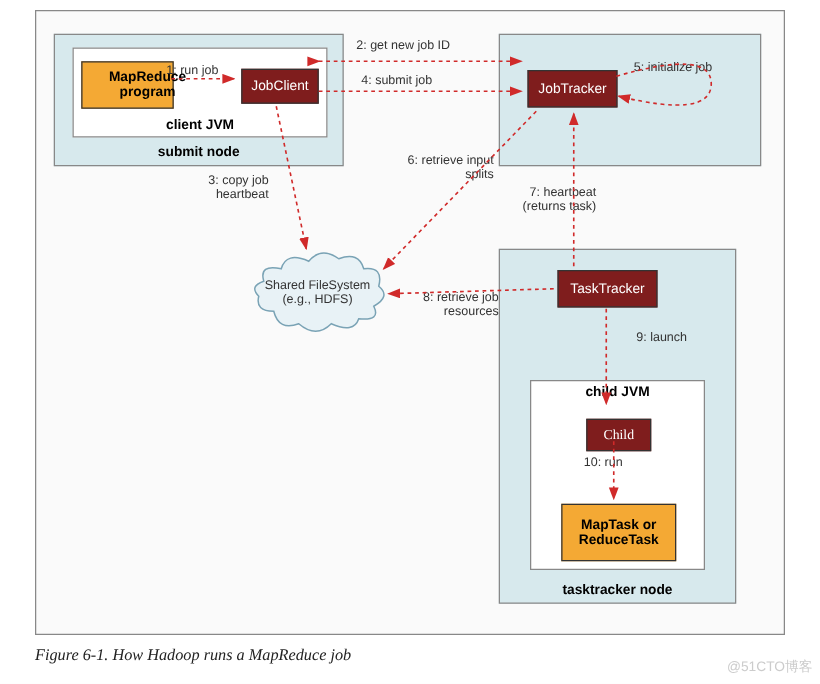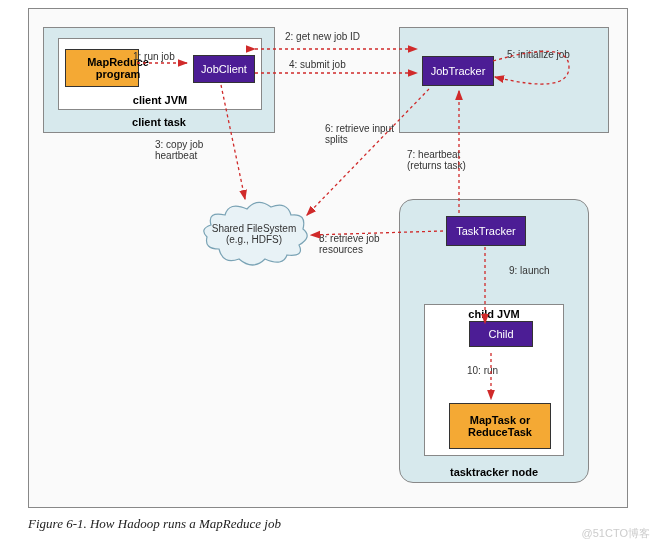--- a/index.html
+++ b/index.html
@@ -68,30 +68,30 @@
   .comp {
     position: absolute;
     border: 1px solid #333;
     display: flex;
     align-items: center;
     justify-content: center;
     text-align: center;
     font-size: 11px;
     padding: 2px;
   }
-  .comp.blue { background: #4c1d95; color: #fff; }
+  .comp.blue { background: #7f1d1d; color: #fff; }
   .comp.orange { background: #f4a934; color: #000; font-weight: bold; }
 
   
   .elabel {
     position: absolute;
     font-size: 10px;
     color: #333;
     line-height: 1.1;
-    text-align: left;
+    text-align: right;
     white-space: nowrap;
   }
 
   
   .cloud {
     position: absolute;
     font-size: 10px;
     text-align: center;
     color: #333;
     display: flex;
@@ -103,33 +103,33 @@
 <body>
 
 <div class="diagram-frame">
 
   <div class="node-box" style="left:14px; top:18px; width:232px; height:106px;">
     <div class="jvm-box" style="left:14px; top:10px; width:204px; height:72px;">
       <div class="comp orange" style="left:6px; top:10px; width:74px; height:38px;padding-left:34px;">MapReduce program</div>
       <div class="comp blue" style="left:134px; top:16px; width:62px; height:28px;">JobClient</div>
       <div class="jvm-label">client JVM</div>
     </div>
-    <div class="node-label">client task</div>
+    <div class="node-label">submit node</div>
   </div>
 
   <div class="node-box" style="left:370px; top:18px; width:210px; height:106px;">
     <div class="comp blue" style="left:22px; top:28px; width:72px; height:30px;">JobTracker</div>
   </div>
 
-  <div class="node-box" style="left:370px; top:190px; width:190px; height:284px;border-radius:14px;">
+  <div class="node-box" style="left:370px; top:190px; width:190px; height:284px;">
     <div class="comp blue" style="left:46px; top:16px; width:80px; height:30px;">TaskTracker</div>
     <div class="jvm-box" style="left:24px; top:104px; width:140px; height:152px;">
       <div class="jvm-label" style="top:3px; bottom:auto;">child JVM</div>
-      <div class="comp blue" style="left:44px; top:16px; width:64px; height:26px;">Child</div>
-      <div class="comp orange" style="left:24px; top:98px; width:102px; height:46px;">MapTask or ReduceTask</div>
+      <div class="comp blue" style="left:44px; top:30px; width:52px; height:26px;font-family:Liberation Serif, serif;">Child</div>
+      <div class="comp orange" style="left:24px; top:98px; width:92px; height:46px;">MapTask or ReduceTask</div>
     </div>
     <div class="node-label">tasktracker node</div>
   </div>
 
   <div class="cloud" style="left:170px; top:190px; width:110px; height:70px;">
     <svg viewBox="0 0 110 70" style="position:absolute;left:0;top:0;width:100%;height:100%;">
       <path d="M20 50 Q5 50 8 38 Q0 30 12 26 Q8 12 26 16 Q30 2 48 10 Q58 -2 72 8 Q88 2 92 16 Q108 14 104 30 Q114 38 100 46 Q106 58 88 56 Q84 68 66 60 Q54 72 40 60 Q24 66 20 50 Z" fill="#e8f2f6" stroke="#7aa3b5" stroke-width="1.2"></path>
     </svg>
     <span style="position:relative;">Shared FileSystem (e.g., HDFS)</span>
   </div>

